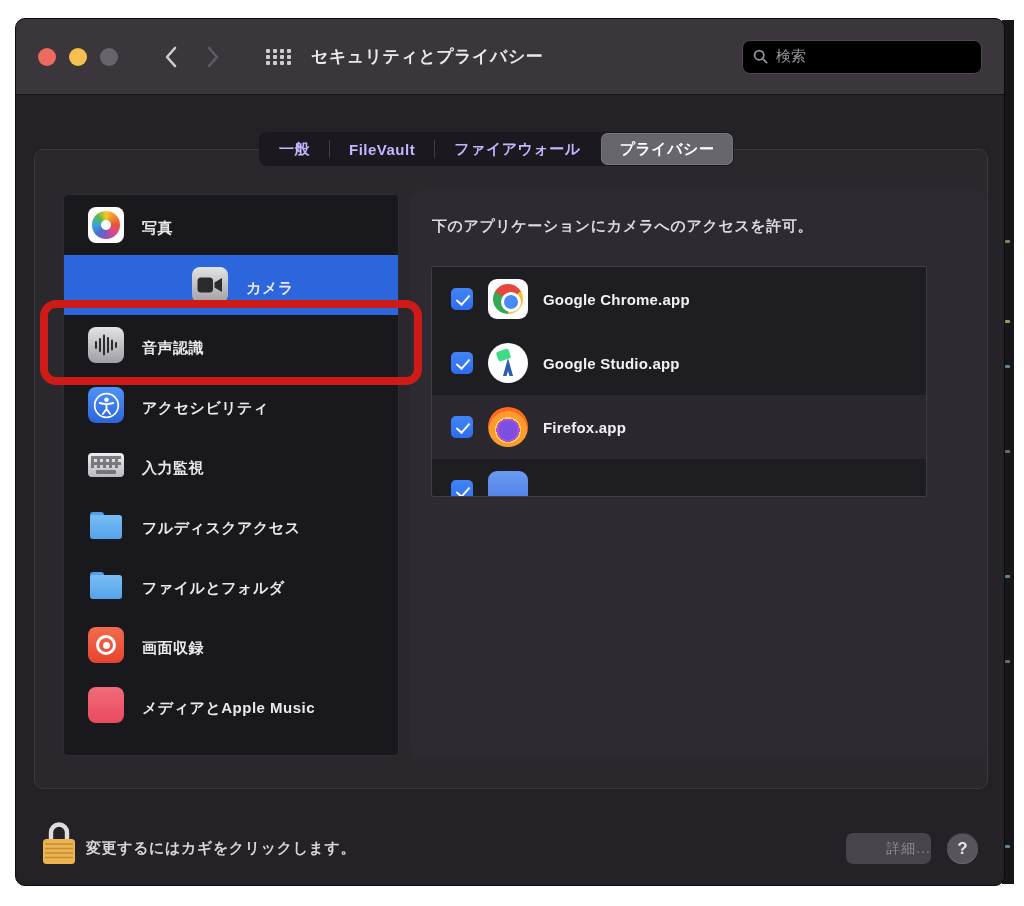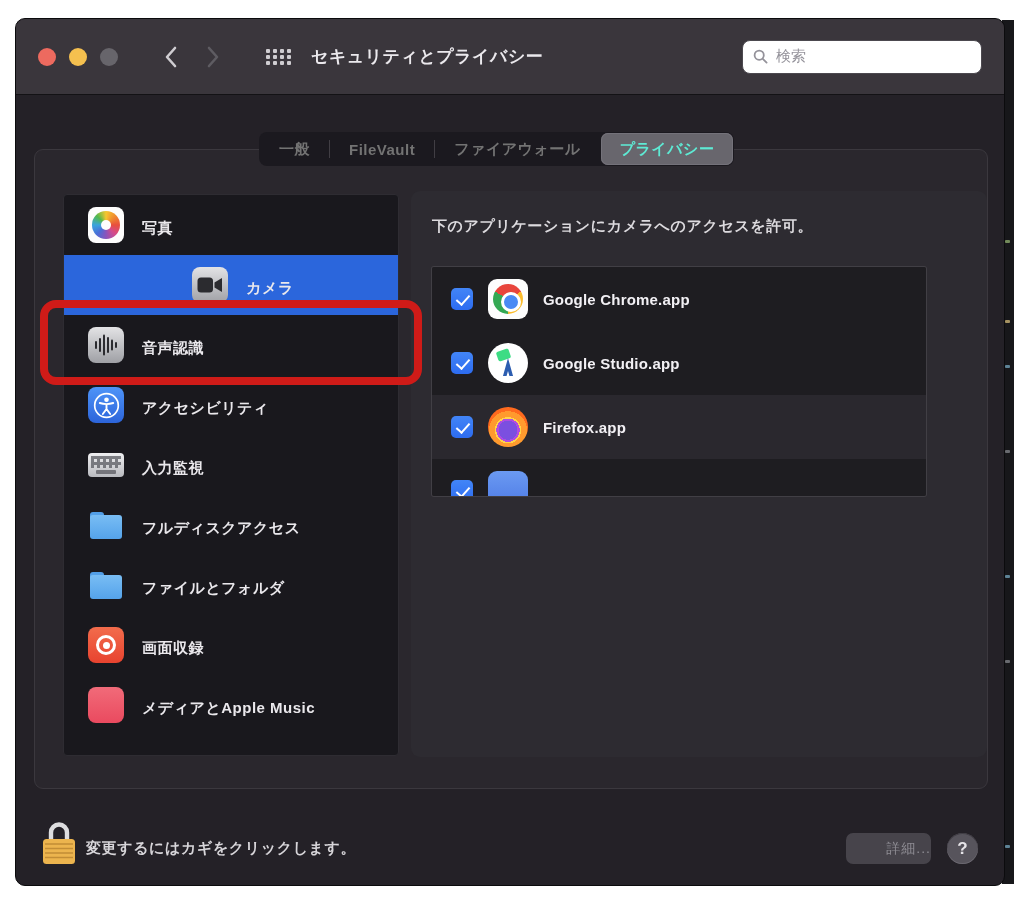--- a/index.html
+++ b/index.html
@@ -16,27 +16,27 @@
   
   .titlebar { position:relative; height:76px; background:#3a363c; border-bottom:1px solid #131215; display:flex; align-items:center; padding:0 22px; }
   .traffic { display:flex; gap:13px; align-items:center; }
   .tl { width:18px; height:18px; border-radius:50%; }
   .tl.red { background:#ed6a5f; } .tl.yellow { background:#f5c04f; } .tl.gray { background:#67656b; }
   .nav-btn { background:none; border:none; padding:0; display:flex; align-items:center; }
   .nav-back { margin-left:46px; } .nav-fwd { margin-left:30px; }
   .grid-icon { margin-left:46px; display:grid; grid-template-columns:repeat(4,4px); grid-auto-rows:4px; gap:2px 3px; }
   .grid-icon b { width:4px; height:4px; border-radius:1px; background:#cfcdd1; }
   .win-title { margin-left:20px; font-size:17px; font-weight:bold; color:#ebe9ed; letter-spacing:.5px; }
-  .search-field { margin-left:auto; width:240px; height:34px; background:#ffffff; border:1px solid #4c494f; border-radius:8px; display:flex; align-items:center; padding:0 10px; gap:8px; }
+  .search-field { margin-left:auto; width:240px; height:34px; background:#000000; border:1px solid #4c494f; border-radius:8px; display:flex; align-items:center; padding:0 10px; gap:8px; }
   .search-field span { color:#94929a; font-size:15px; }
 
   
   .tabbar { position:absolute; left:243px; top:113px; height:34px; display:flex; align-items:stretch; background:#1b191f; border-radius:8px; padding:1px; z-index:5; }
-  .tab { border:none; background:none; color:#737373; font-size:15px; font-weight:600; padding:0 19px; display:flex; align-items:center; font-family:inherit; letter-spacing:.5px; }
-  .tab.selected { background:#68666d; border-radius:7px; color:#5eead4; box-shadow:0 0 0 1px #74727a inset; }
+  .tab { border:none; background:none; color:#c4b5fd; font-size:15px; font-weight:600; padding:0 19px; display:flex; align-items:center; font-family:inherit; letter-spacing:.5px; }
+  .tab.selected { background:#68666d; border-radius:7px; color:#ffffff; box-shadow:0 0 0 1px #74727a inset; }
   .tab-div { width:1px; background:#413e44; margin:7px 0; }
   .tab-div.hidden { visibility:hidden; }
 
   
   .groupbox { position:absolute; left:18px; top:130px; width:954px; height:640px; background:#2a272d; border:1px solid #3b383e; border-radius:9px; }
 
   
   .sidebar { position:absolute; left:47px; top:175px; width:336px; height:562px; background:#19181d; border:1px solid #2e2c32; border-radius:4px; overflow:hidden; z-index:2; }
   .side-item { height:60px; display:flex; align-items:center; padding-left:24px; gap:18px; }
   .side-item.selected { background:#2b66dc;justify-content:center; }

